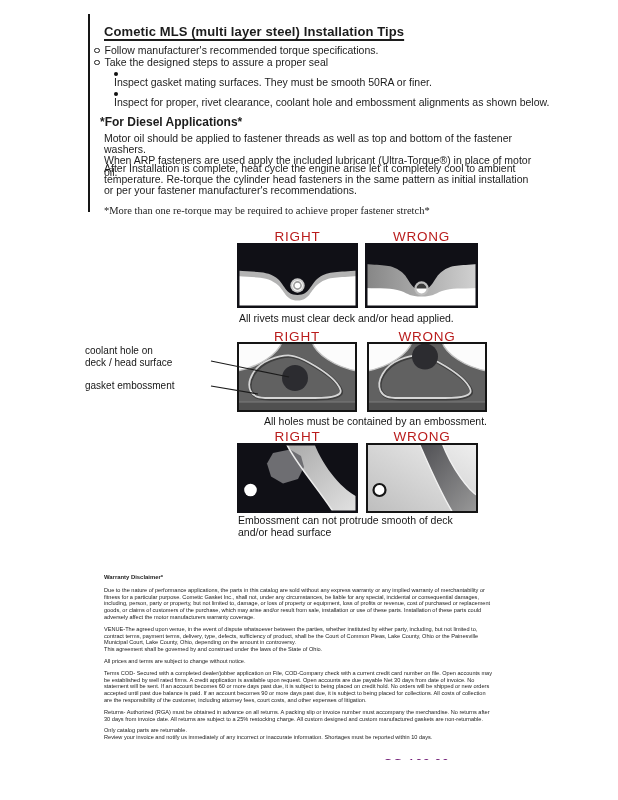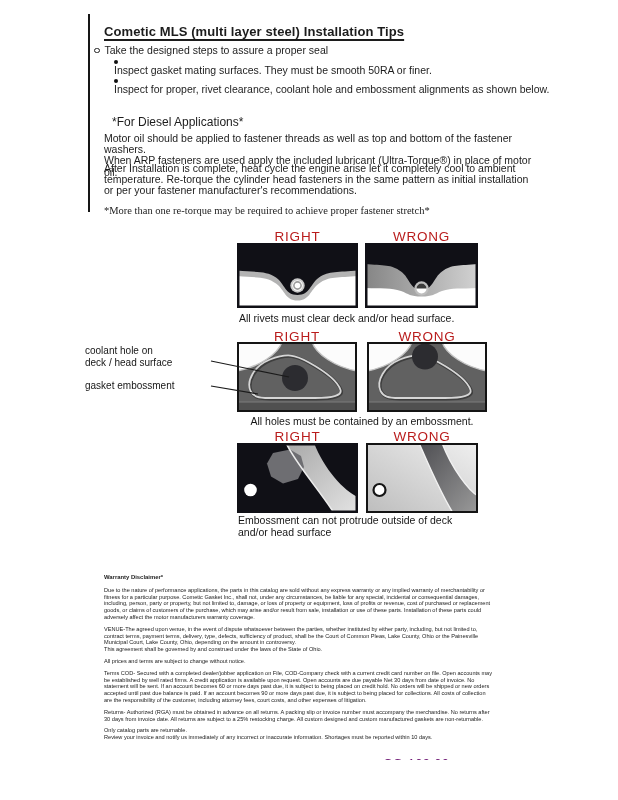--- a/index.html
+++ b/index.html
@@ -17,21 +17,21 @@
     text-decoration:underline; text-decoration-thickness:1.5px; text-underline-offset:3px;
     letter-spacing:0.1px;
   }
 
   .bullets { left:94px; top:44px; font-size:10.5px; line-height:12.2px; }
   .brow { display:flex; align-items:flex-start; }
   .obullet { flex:0 0 auto; width:3.5px; height:3.5px; border:1px solid #222; border-radius:50%; margin:3.5px 5px 0 0; }
   .fbullet { flex:0 0 auto; width:4px; height:4px; background:#111; border-radius:50%; margin:3.5px 5px 0 0; }
   .sub { margin-left:20px;flex-direction:column; }
 
-  .h2 { left:112px; top:115px; font-size:12px; font-weight:normal; }
+  .h2 { left:100px; top:115px; font-size:12px; font-weight:bold; }
   .body-par { left:104px; width:432px; font-size:10.5px; line-height:11.2px; }
   .p1 { top:133px; }
   .p2 { top:163px; }
   .note { top:205px;font-family:Liberation Serif, serif; }
 
   .dg-label { font-size:13.5px; letter-spacing:0.8px; text-align:center; color:#b91c1c; }
   .panel { overflow:hidden; }
   .panel svg { display:block; }
   .caption { font-size:10.5px; color:#161616; }
   .annot { font-size:10px; line-height:11.5px; text-align:left; color:#161616; }
@@ -45,20 +45,24 @@
 </head>
 <body>
 
 <div class="page">
 
   <div class="abs vrule"></div>
 
   <div class="abs title">Cometic MLS (multi layer steel) Installation Tips</div>
 
   <div class="abs bullets">
+    <div class="brow">
+      <span class="obullet"></span>
+      <span>Follow manufacturer's recommended torque specifications.</span>
+    </div>
     <div class="brow">
       <span class="obullet"></span>
       <span>Take the designed steps to assure a proper seal</span>
     </div>
     <div class="brow sub">
       <span class="fbullet"></span>
       <span>Inspect gasket mating surfaces.  They must be smooth 50RA or finer.</span>
     </div>
     <div class="brow sub">
       <span class="fbullet"></span>
@@ -98,21 +102,21 @@
       </defs>
       <rect width="113" height="65" fill="#ffffff"></rect>
       <path d="M0,0 H113 V45 C95,46 87,44.5 77,48 C69,51 68,53.5 56.5,53.5 C45,53.5 44,51 36,48 C26,44.5 18,46 0,45 Z" fill="url(#gw1)"></path>
       <path d="M0,0 H113 V21 C94,23 87,21 77,28.5 C68,35 68,47 56.5,47 C45,47 45,35 36,28.5 C26,21 19,23 0,21 Z" fill="#101016"></path>
       <circle cx="56.5" cy="45.5" r="7.2" fill="#bdbdbd"></circle>
       <circle cx="56.5" cy="45.5" r="5" fill="#ffffff"></circle>
       <path d="M51.5,45.5 A5,5 0 0 1 61.5,45.5 Z" fill="#3c3c3c"></path>
       <rect x="1.25" y="1.25" width="110.5" height="62.5" fill="none" stroke="#101016" stroke-width="2.5"></rect>
     </svg>
   </div>
-  <div class="abs caption" style="left:239px; top:312px;">All rivets must clear deck and/or head surface.</div>
+  <div class="abs caption" style="left:239px; top:312px;">All rivets must clear deck and/or head applied.</div>
 
   <div class="abs dg-label" style="left:237px; top:329px; width:120px;">RIGHT</div>
   <div class="abs dg-label" style="left:367px; top:329px; width:120px;">WRONG</div>
 
   <div class="abs annot ml" style="left:85px; top:345px; width:123px;">coolant hole on
 deck / head surface</div>
   <div class="abs annot" style="left:85px; top:380px; width:123px;">gasket embossment</div>
 
   <div class="abs panel" style="left:237px; top:342px; width:120px; height:70px;">
     <svg viewBox="0 0 120 70" width="120" height="70">
@@ -143,21 +147,21 @@
       <circle cx="58" cy="14.5" r="13" fill="#2c2c30"></circle>
       <rect x="1" y="1" width="118" height="68" fill="none" stroke="#141414" stroke-width="2"></rect>
     </svg>
   </div>
 
   <svg class="abs" style="left:0; top:330px;" width="618" height="100">
     <line x1="211" y1="31" x2="289" y2="47" stroke="#1a1a1a" stroke-width="1.1"></line>
     <line x1="211" y1="56" x2="258" y2="64" stroke="#1a1a1a" stroke-width="1.1"></line>
   </svg>
 
-  <div class="abs caption" style="left:237px; top:415px; width:250px; text-align:center;">All holes must be contained by an embossment.</div>
+  <div class="abs caption" style="left:237px; top:415px; width:250px; text-align:right;">All holes must be contained by an embossment.</div>
 
   <div class="abs dg-label" style="left:237px; top:429px; width:121px;">RIGHT</div>
   <div class="abs dg-label" style="left:366px; top:429px; width:112px;">WRONG</div>
 
   <div class="abs panel" style="left:237px; top:443px; width:121px; height:70px;">
     <svg viewBox="0 0 121 70" width="121" height="70">
       <defs>
         <linearGradient id="gr3" x1="0" y1="0" x2="1" y2="1">
           <stop offset="0" stop-color="#a8a8a8"></stop>
             <stop offset="1" stop-color="#e3e3e3"></stop>
@@ -184,21 +188,21 @@
         </linearGradient>
       </defs>
       <rect width="112" height="70" fill="url(#gw3a)"></rect>
       <path d="M53,0 H76 C86,26 103,48 112,53 V70 H87 C73,47 62,20 53,0 Z" fill="url(#gw3b)"></path>
       <path d="M53,0 C62,20 73,47 87,70" fill="none" stroke="#f2f2f2" stroke-width="1.4"></path>
       <path d="M76,0 C86,26 103,48 112,53" fill="none" stroke="#f2f2f2" stroke-width="1.4"></path>
       <circle cx="13.5" cy="47" r="6" fill="#ffffff" stroke="#151515" stroke-width="2.2"></circle>
       <rect x="1" y="1" width="110" height="68" fill="none" stroke="#141414" stroke-width="2"></rect>
     </svg>
   </div>
-  <div class="abs caption ml" style="left:238px; top:514px; line-height:12px;">Embossment can not protrude outside of deck
+  <div class="abs caption ml" style="left:238px; top:514px; line-height:12px;">Embossment can not protrude smooth of deck
 and/or head surface</div>
 
   <div class="abs disclaimer">
     <div class="dh">Warranty Disclaimer*</div>
     <p class="ml">Due to the nature of performance applications, the parts in this catalog are sold without any express warranty or any implied warranty of merchantability or
 fitness for a particular purpose.  Cometic Gasket Inc., shall not, under any circumstances, be liable for any special, incidental or consequential damages,
 including, person, party or property, but not limited to, damage, or loss of property or equipment, loss of profits or revenue, cost of purchased or replacement
 goods, or claims of customers of the purchase, which may arise and/or result from sale, installation or use of these parts.  Installation of these parts could
 adversely affect the motor manufacturers warranty coverage.</p>
     <p class="ml">VENUE-The agreed upon venue, in the event of dispute whatsoever between the parties, whether instituted by either party, including, but not limited to,

